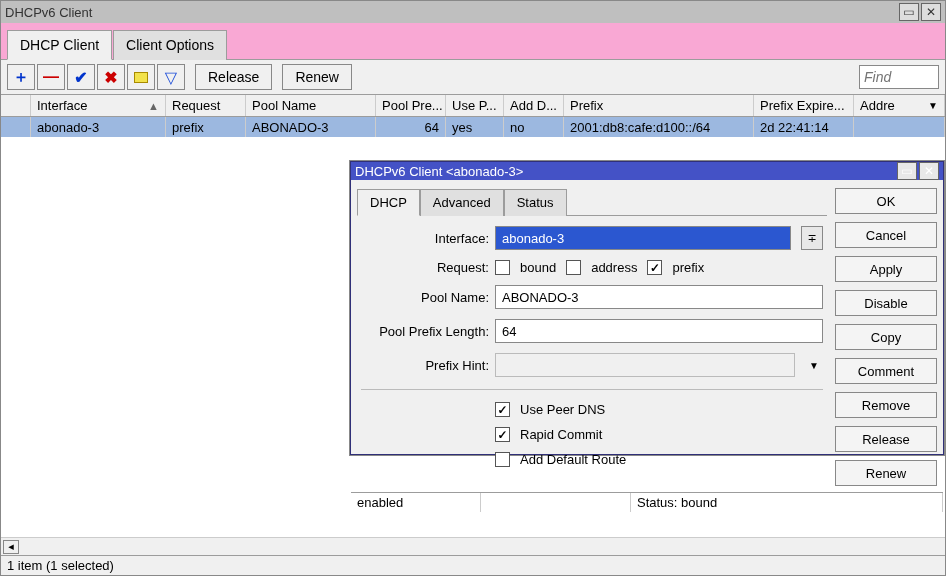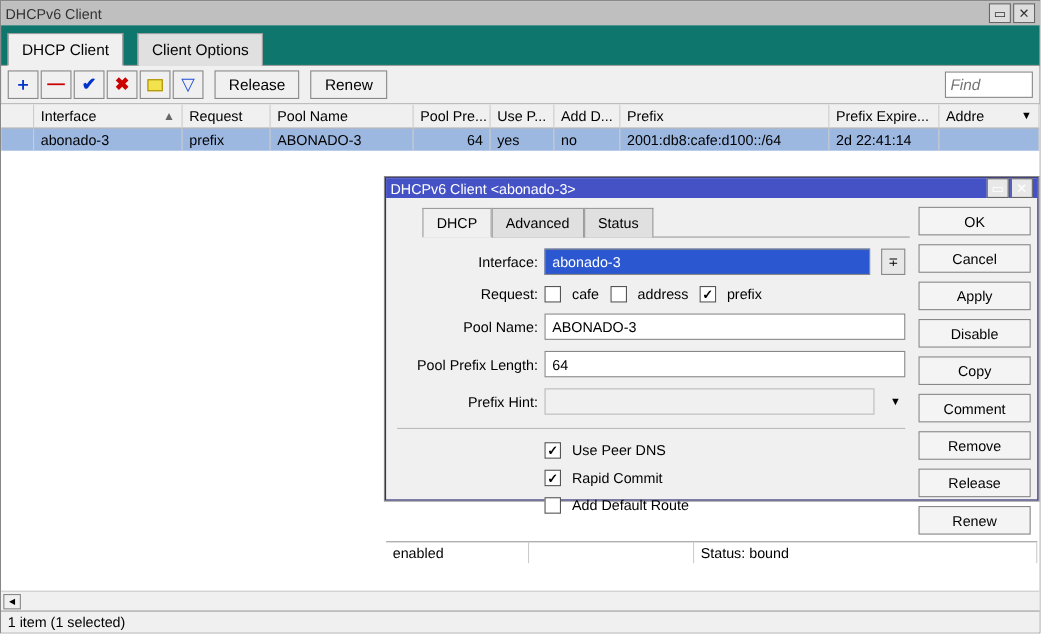--- a/index.html
+++ b/index.html
@@ -36,23 +36,23 @@
   .titlebar-btn {
     width: 20px; height: 18px;
     border: 1px solid #666;
     background: #ddd;
     display: flex; align-items: center; justify-content: center;
     font-size: 12px;
   }
   .tabs {
     display: flex;
     border-bottom: 1px solid #9c9c9c;
-    background: #0f766e;
+    background: #f9a8d4;
     padding: 6px 6px 0 6px;
-    gap: 13px;
+    gap: 1px;
   }
   .tab {
     padding: 6px 12px;
     border: 1px solid #9c9c9c;
     border-bottom: none;
     background: #e0e0e0;
     position: relative;
     top: 1px;
     font-size: 14px;
   }
@@ -167,21 +167,20 @@
     padding: 8px 6px 6px 6px;
     gap: 8px;
   }
   .dlg-left {
     flex: 1;
     display: flex; flex-direction: column;
   }
   .dlg-tabs {
     display: flex;
     border-bottom: 1px solid #9c9c9c;
-    margin-left: 27px;
   }
   .dlg-tab {
     padding: 5px 12px;
     border: 1px solid #9c9c9c;
     border-bottom: none;
     background: #e0e0e0;
     position: relative; top: 1px;
   }
   .dlg-tab.active {
     background: #f0f0f0;
@@ -369,21 +368,21 @@
             <div class="dropdown-btn">
                 <span>∓</span>
               </div>
           </div>
         </div>
 
         <div class="form-row">
           <div class="form-label">Request:</div>
           <div class="form-field">
             <span class="chk"></span>
-            <span>cafe</span>
+            <span>bound</span>
             <span class="chk"></span>
             <span>address</span>
             <span class="chk checked"></span>
             <span>prefix</span>
           </div>
         </div>
 
         <div class="form-row">
           <div class="form-label">Pool Name:</div>
           <div class="form-field">

